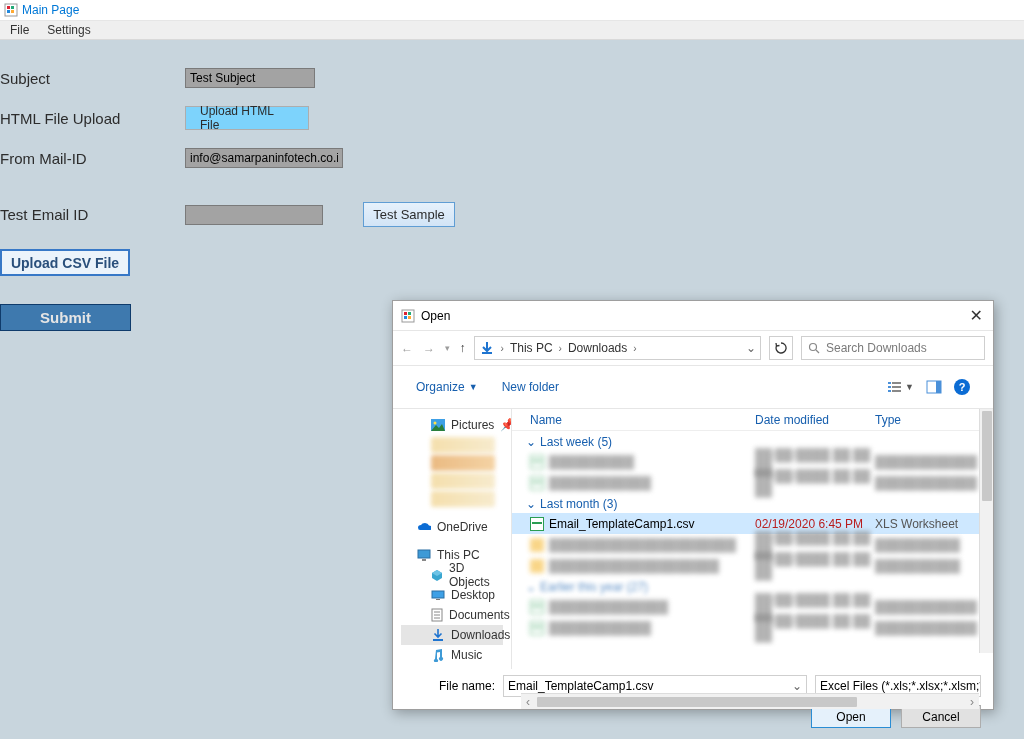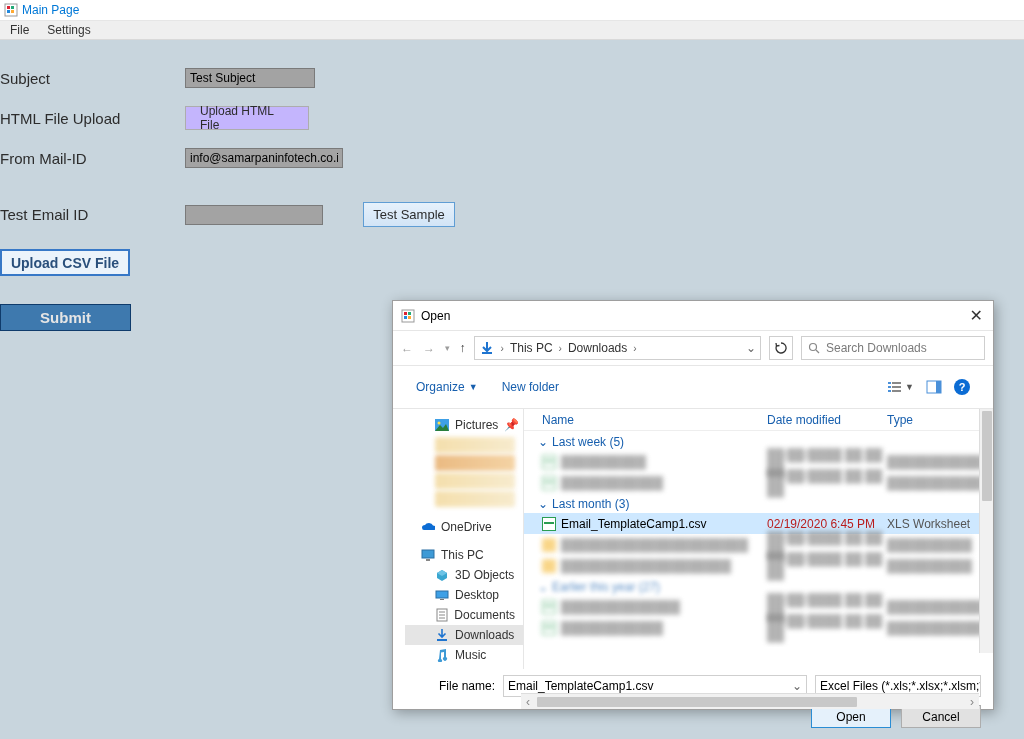--- a/index.html
+++ b/index.html
@@ -13,21 +13,21 @@
     
     .menubar { background: #efefef; height: 20px; border-top: 1px solid #e6e6e6; border-bottom: 1px solid #d9d9d9; display: flex; align-items: center; padding-left: 10px; gap: 18px; color: #333; }
     .menubar .menu-item { cursor: default; }
 
     
     .form-area { padding: 28px 10px 10px 0; color: #2c2c2c; }
     .row { display: flex; align-items: center; margin-bottom: 18px; }
     .row .label { width: 185px; font-size: 15px; }
     .text-input { height: 20px; width: 155px; border: 1px solid #7a7a7a; padding: 1px 4px; font-size: 12px; background: #a3a3a3; }
 
-    .btn { display: inline-flex; align-items: center; justify-content: center; border: 1px solid #adadad; background: #c4b5fd; font-size: 12px; padding: 3px 14px; cursor: default; }
+    .btn { display: inline-flex; align-items: center; justify-content: center; border: 1px solid #adadad; background: #7dd3fc; font-size: 12px; padding: 3px 14px; cursor: default; }
     .btn.mid { height: 24px; }
 
     .upload-csv-btn { width: 130px; height: 27px; border: 2px solid #3778c7; background: #ebf3fb; color: #2a4f7b; font-size: 14px; font-weight: 600; display: inline-flex; align-items: center; justify-content: center; }
     .submit-btn { width: 131px; height: 27px; background: #3e79ae; border: 1px solid #0f3b6b; color: #e5e5e5; font-size: 15px; font-weight: 700; display: inline-flex; align-items: center; justify-content: center; }
     .test-sample-btn { width: 92px; height: 25px; border: 1px solid #5f9dd4; background: linear-gradient(#e6f1fb, #d2e4f6); font-size: 13px; display: inline-flex; align-items: center; justify-content: center; }
 
     .btn-row { display: flex; gap: 28px; margin-top: 22px; margin-left: 0; flex-direction: column; }
 
     
     .open-dialog { position: absolute; left: 392px; top: 300px; width: 602px; height: 410px; background: #fff; border: 1px solid #9e9e9e; box-shadow: 2px 3px 12px rgba(0,0,0,0.3); font-size: 12px; }
@@ -45,21 +45,21 @@
     .refresh-btn { width: 24px; height: 24px; border: 1px solid #cfcfcf; display: flex; align-items: center; justify-content: center; color: #333; }
     .search-box { width: 184px; height: 24px; border: 1px solid #cfcfcf; display: flex; align-items: center; padding-left: 6px; gap: 6px; color: #7a7a7a; }
 
     .toolbar-row { height: 44px; display: flex; align-items: center; padding: 0 23px; border-top: 1px solid #e6e6e6; border-bottom: 1px solid #e6e6e6; gap: 24px; }
     .toolbar-row .org { color: #175fae; display: flex; align-items: center; gap: 4px; }
     .toolbar-row .right { margin-left: auto; display: flex; align-items: center; gap: 12px; color: #555; }
     .view-icon { display: inline-flex; align-items: center; gap: 2px; }
     .help-circle { width: 16px; height: 16px; border-radius: 50%; background: #0b6cd4; color: #fff; display: inline-flex; align-items: center; justify-content: center; font-size: 11px; font-weight: bold; }
 
     .dlg-body { display: flex; height: 260px; }
-    .nav-pane { width: 119px; border-right: 1px solid #e6e6e6; overflow: hidden; padding: 6px 0; margin-left: 12px; }
+    .nav-pane { width: 119px; border-right: 1px solid #e6e6e6; overflow: hidden; padding: 6px 8px; }
     .nav-item { display: flex; align-items: center; gap: 6px; padding: 2px 8px 2px 16px; color: #333; height: 20px; }
     .nav-item.indent { padding-left: 30px; }
     .nav-item.selected { background: #e5e5e5; }
     .nav-item .ico { width: 14px; height: 14px; display: inline-flex; align-items: center; justify-content: center; }
     .blur-item { height: 16px; margin: 2px 8px 2px 30px; background: linear-gradient(90deg, #f0d28b, #f4e3b9); border-radius: 2px; filter: blur(2px); opacity: 0.7; }
     .blur-item:nth-child(3) { background: linear-gradient(90deg, #e29e4e, #f0c17f); }
 
     .file-pane { flex: 1; position: relative; overflow: hidden; }
     .col-headers { display: flex; height: 22px; align-items: center; border-bottom: 1px solid #eee; color: #175fae; padding-left: 18px; }
     .col-name { width: 225px; }

